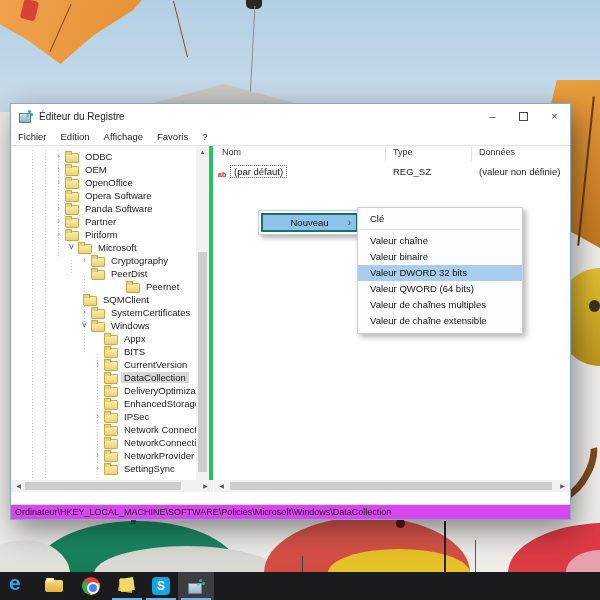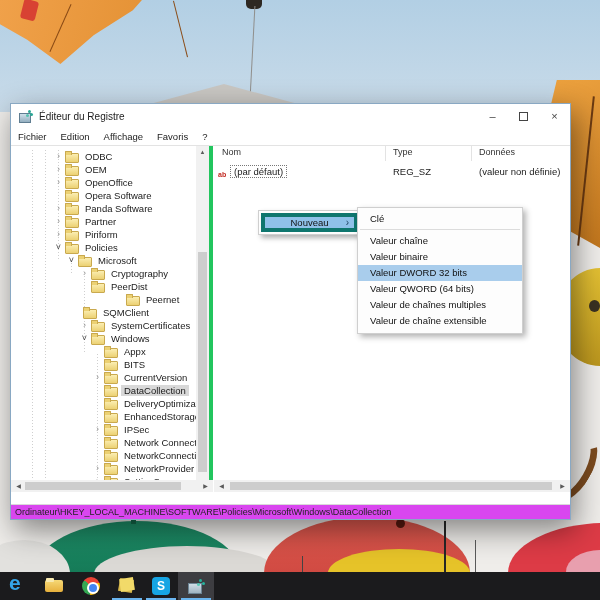--- a/index.html
+++ b/index.html
@@ -130,21 +130,21 @@
 
   #statusbar { position:absolute; left:0; bottom:0; width:100%; height:15px; background:#d946ef;
      border-top:1px solid #d9d9d9; font-size:9px; line-height:14px; padding-left:4px; color:#222;
      white-space:nowrap; overflow:hidden; }
 
   
   #ctx-menu { position:absolute; left:258px; top:210px; width:103px; height:25px; background:#fdfdfd;
      border:1px solid #cfcfcf; box-shadow:3px 3px 5px rgba(0,0,0,.3); z-index:20; }
   .ctx-item { position:absolute; left:2px; right:2px; top:2px; bottom:2px; display:flex; align-items:center;
      justify-content:center; font-size:9.5px; color:#111; }
-  .ctx-item.hl { background:#8fc1e9; border:4px solid #0f766e; }
+  .ctx-item.hl { background:#8fc1e9; border:2px solid #0f766e; }
   .ctx-arrow { position:absolute; right:5px; top:50%; transform:translateY(-54%); font-size:10px; color:#1c3f5e; }
 
   #submenu { position:absolute; left:357px; top:207px; width:166px; height:127px; background:#fdfdfd;
      border:1px solid #cfcfcf; box-shadow:3px 3px 6px rgba(0,0,0,.3); z-index:21; padding-top:3px; }
   .sub-item { height:16px; line-height:16px; padding-left:12px; font-size:9.5px; color:#111; }
   .sub-item.hl { background:#a9cdec; }
   .sub-sep { height:1px; background:#dcdcdc; margin:2px 2px 3px 2px; }
 </style>
 </head>
 <body>
@@ -204,21 +204,20 @@
     <div id="content">
       <div id="tree-pane">
         <div id="tree-rows">
             <div class="trow" style="padding-left: 41px;"><span class="exp">›</span><span class="folder"></span><span class="tlabel">ODBC</span></div>
             <div class="trow" style="padding-left: 41px;"><span class="exp">›</span><span class="folder"></span><span class="tlabel">OEM</span></div>
             <div class="trow" style="padding-left: 41px;"><span class="exp">›</span><span class="folder"></span><span class="tlabel">OpenOffice</span></div>
             <div class="trow" style="padding-left: 41px;"><span class="exp"></span><span class="folder"></span><span class="tlabel">Opera Software</span></div>
             <div class="trow" style="padding-left: 41px;"><span class="exp">›</span><span class="folder"></span><span class="tlabel">Panda Software</span></div>
             <div class="trow" style="padding-left: 41px;"><span class="exp">›</span><span class="folder"></span><span class="tlabel">Partner</span></div>
             <div class="trow" style="padding-left: 41px;"><span class="exp">›</span><span class="folder"></span><span class="tlabel">Piriform</span></div>
-            <div class="trow" style="padding-left: 41px;"><span class="exp e">˅</span><span class="folder"></span><span class="tlabel">Policies</span></div>
             <div class="trow" style="padding-left: 54px;"><span class="exp e">˅</span><span class="folder"></span><span class="tlabel">Microsoft</span></div>
             <div class="trow" style="padding-left: 67px;"><span class="exp">›</span><span class="folder"></span><span class="tlabel">Cryptography</span></div>
             <div class="trow" style="padding-left: 67px;"><span class="exp"></span><span class="folder"></span><span class="tlabel">PeerDist</span></div>
             <div class="trow" style="padding-left: 102px;"><span class="exp"></span><span class="folder"></span><span class="tlabel">Peernet</span></div>
             <div class="trow" style="padding-left: 59px;"><span class="exp"></span><span class="folder"></span><span class="tlabel">SQMClient</span></div>
             <div class="trow" style="padding-left: 67px;"><span class="exp">›</span><span class="folder"></span><span class="tlabel">SystemCertificates</span></div>
             <div class="trow" style="padding-left: 67px;"><span class="exp e">˅</span><span class="folder"></span><span class="tlabel">Windows</span></div>
             <div class="trow" style="padding-left: 80px;"><span class="exp"></span><span class="folder"></span><span class="tlabel">Appx</span></div>
             <div class="trow" style="padding-left: 80px;"><span class="exp"></span><span class="folder"></span><span class="tlabel">BITS</span></div>
             <div class="trow" style="padding-left: 80px;"><span class="exp">›</span><span class="folder"></span><span class="tlabel">CurrentVersion</span></div>

